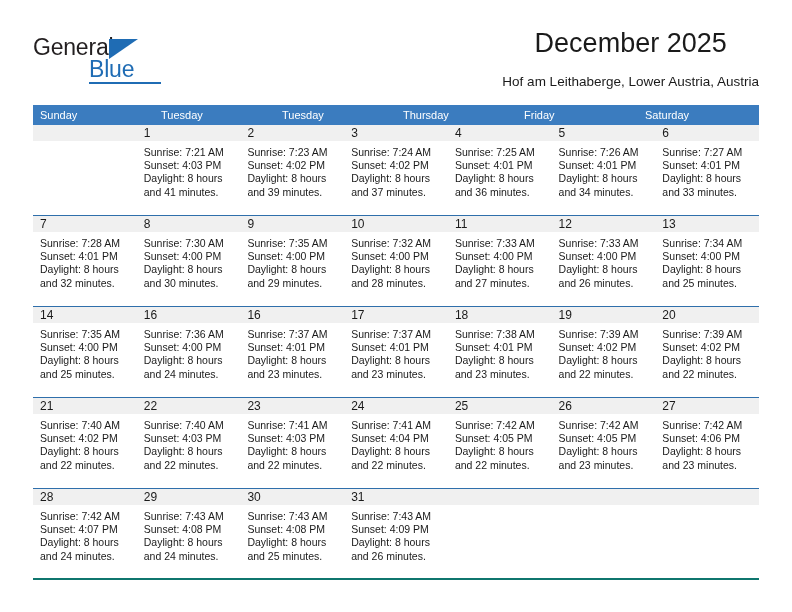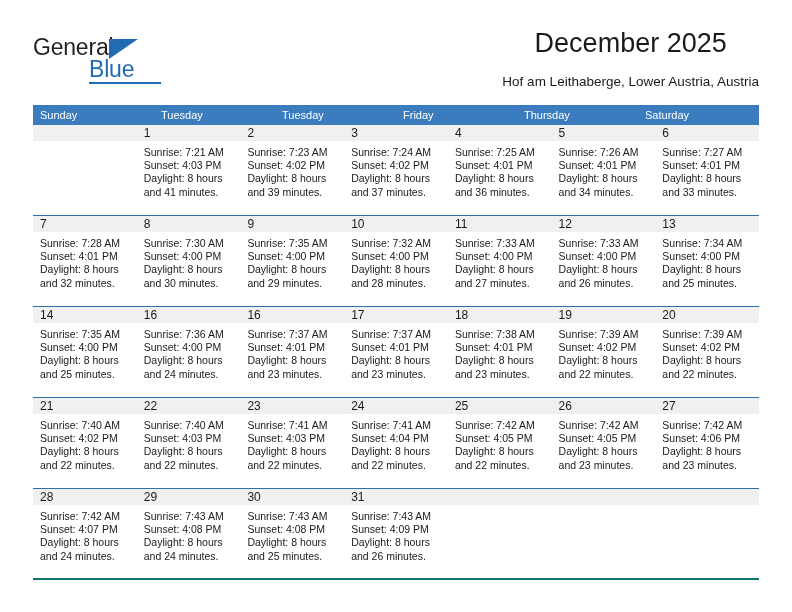--- a/index.html
+++ b/index.html
@@ -179,22 +179,22 @@
       <div class="cal-subtitle">Hof am Leithaberge, Lower Austria, Austria</div>
     </div>
 
   </div>
 
   <div class="calendar">
     <div class="dow-row" id="dow-row">
         <div class="dow">Sunday</div>
         <div class="dow">Tuesday</div>
         <div class="dow">Tuesday</div>
+        <div class="dow">Thursday</div>
         <div class="dow">Friday</div>
-        <div class="dow">Thursday</div>
         <div class="dow">Saturday</div>
       </div>
     <div id="weeks-container">
         <div class="week">
           <div class="cell empty">
             <div class="daynum-band"></div>
           </div>
           <div class="cell">
             <div class="daynum-band"></div>
             <div class="daynum">1</div>

